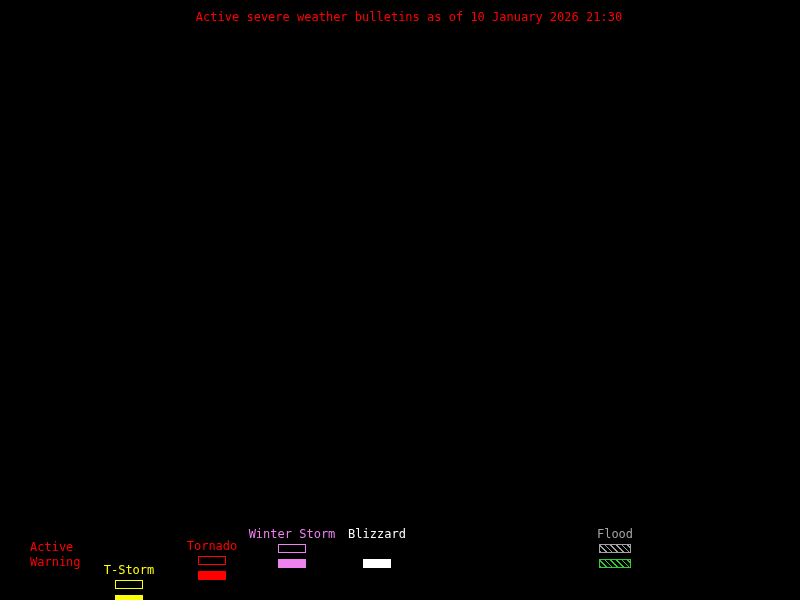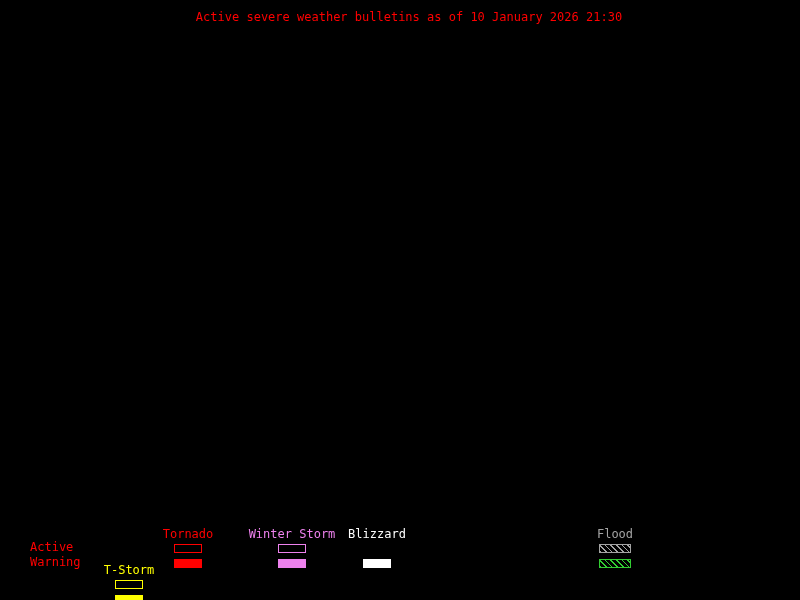--- a/index.html
+++ b/index.html
@@ -42,21 +42,21 @@
 
     <div class="row-label watch">Active</div>
     <div class="row-label warning">Warning</div>
 
     <div class="col" style="left:101px;width:56px;color:#ffff00;margin-top:36px;">
       <div class="hdr">T-Storm</div>
       <div class="swatch outline"></div>
       <div class="swatch row2 solid"></div>
     </div>
 
-    <div class="col" style="left:160px;width:56px;color:#ff0000;">
+    <div class="col" style="left:184px;width:56px;color:#ff0000;margin-top:12px;">
       <div class="hdr">Tornado</div>
       <div class="swatch outline"></div>
       <div class="swatch row2 solid"></div>
     </div>
 
     <div class="col" style="left:248px;width:88px;color:#ee82ee;">
       <div class="hdr">Winter Storm</div>
       <div class="swatch outline"></div>
       <div class="swatch row2 solid"></div>
     </div>

